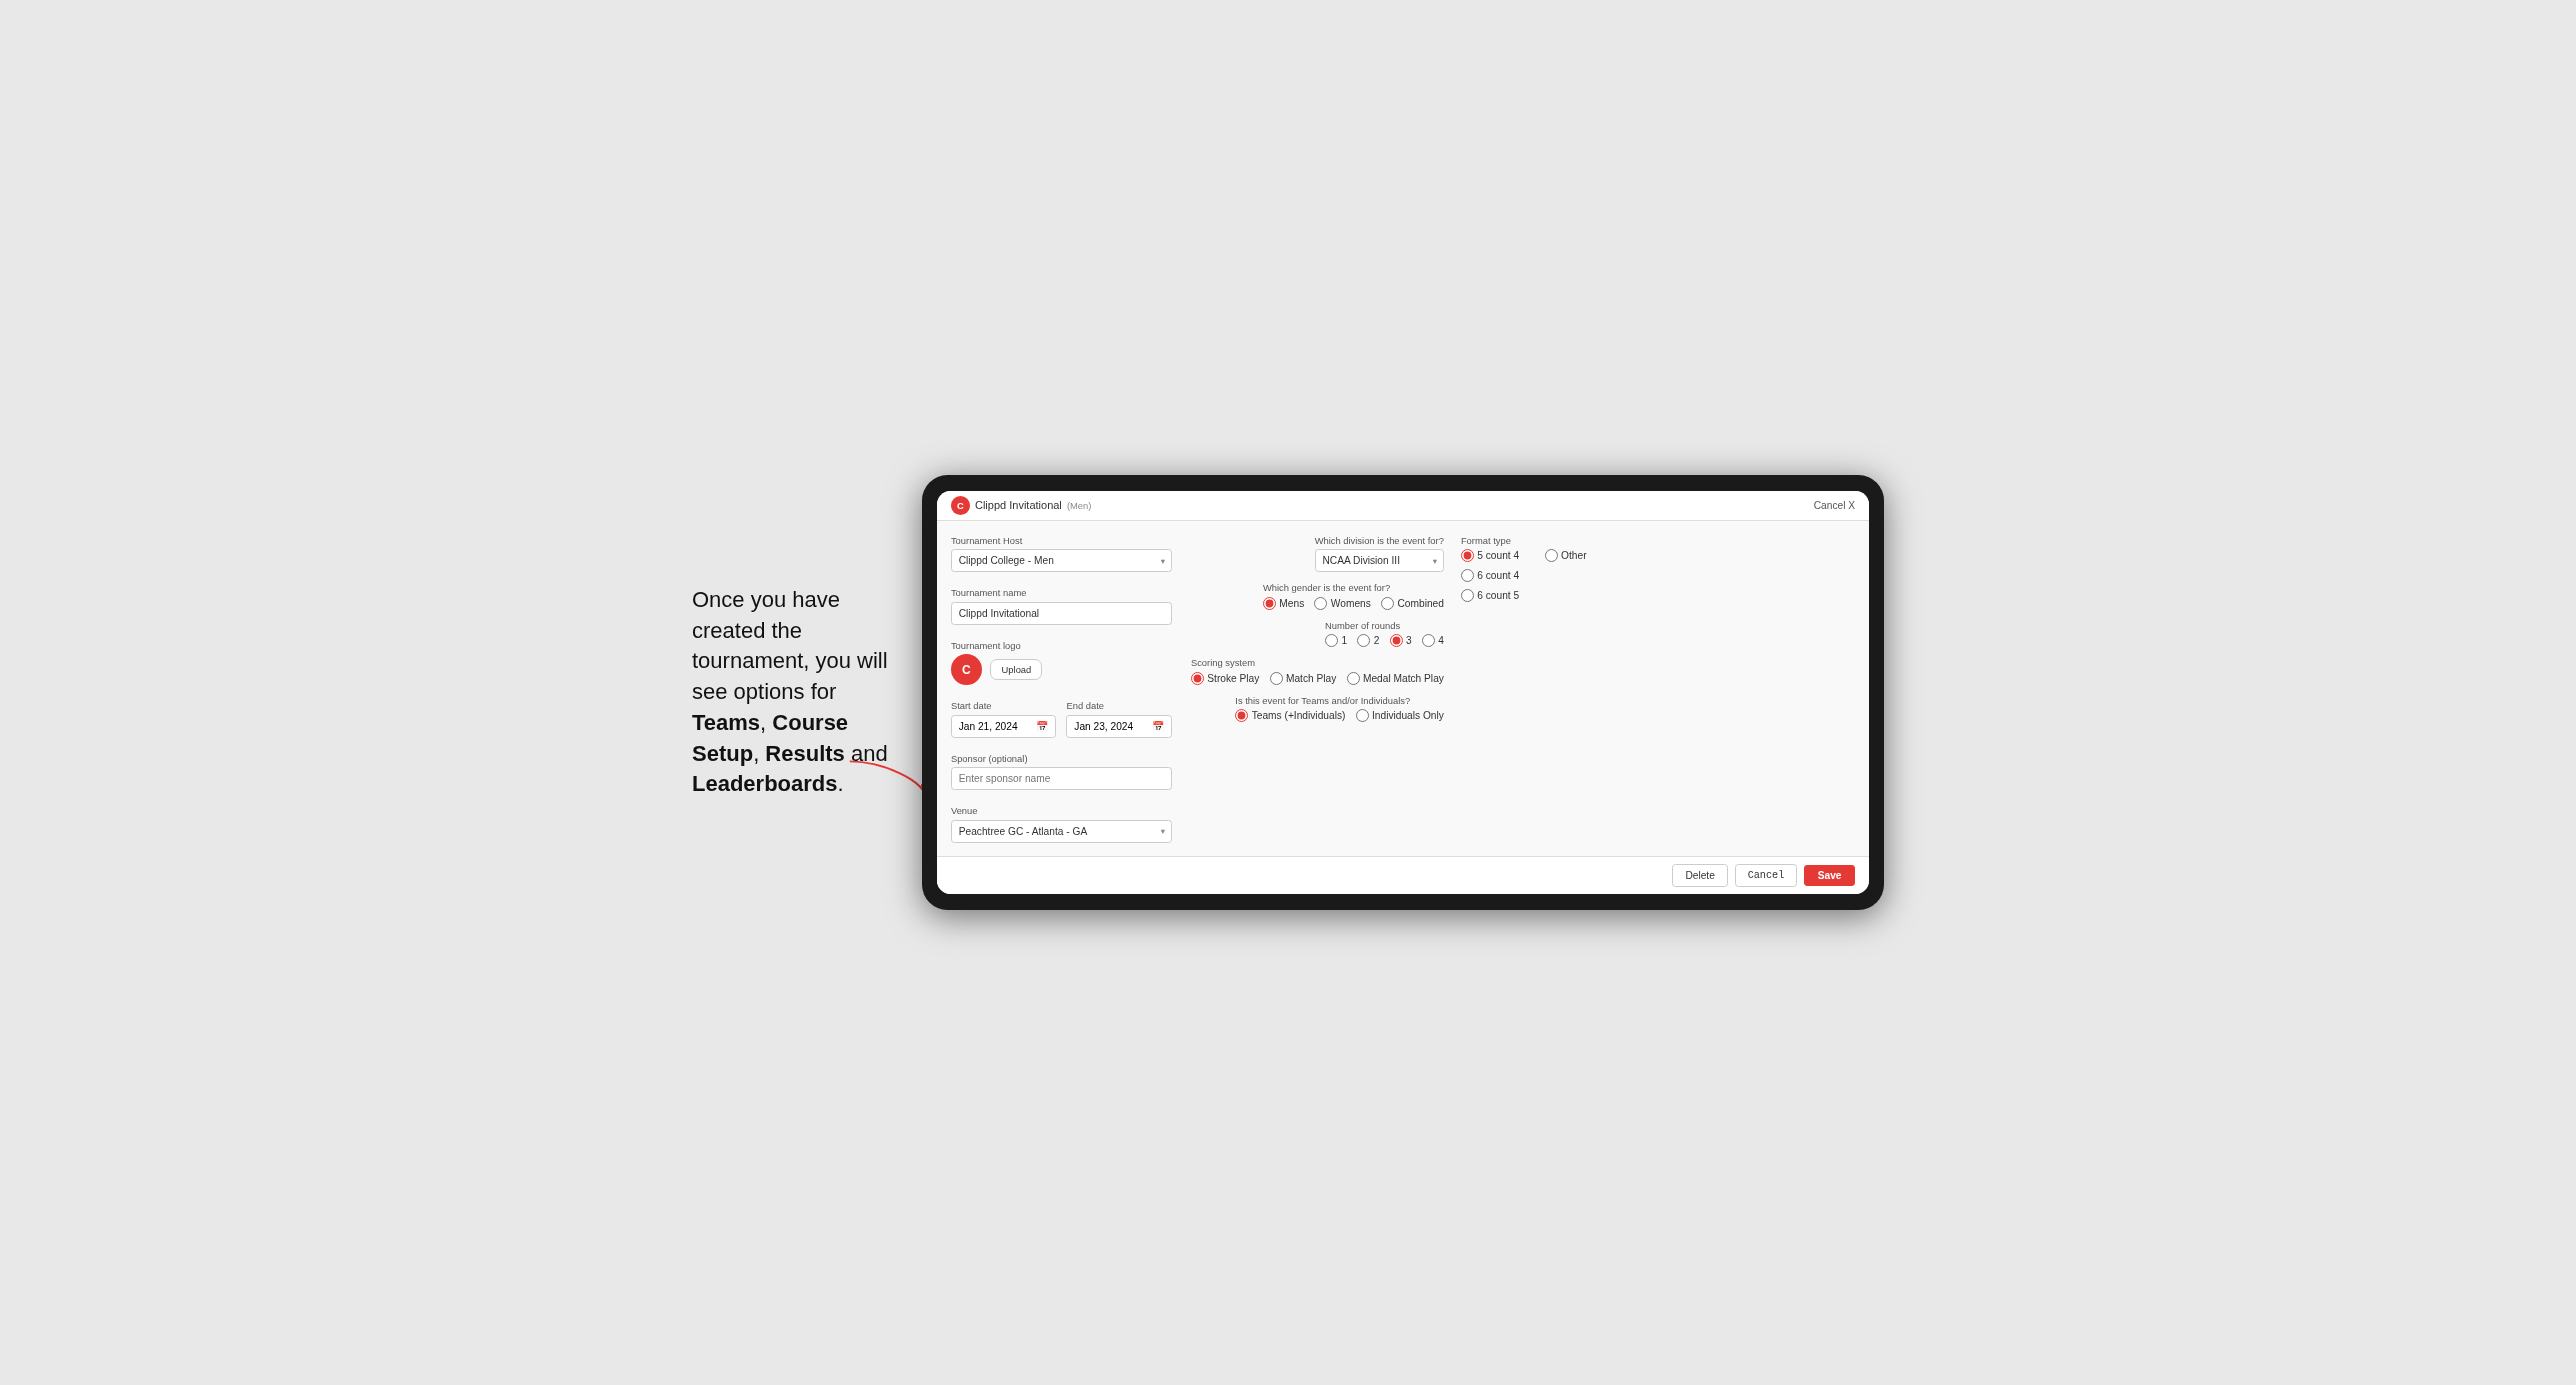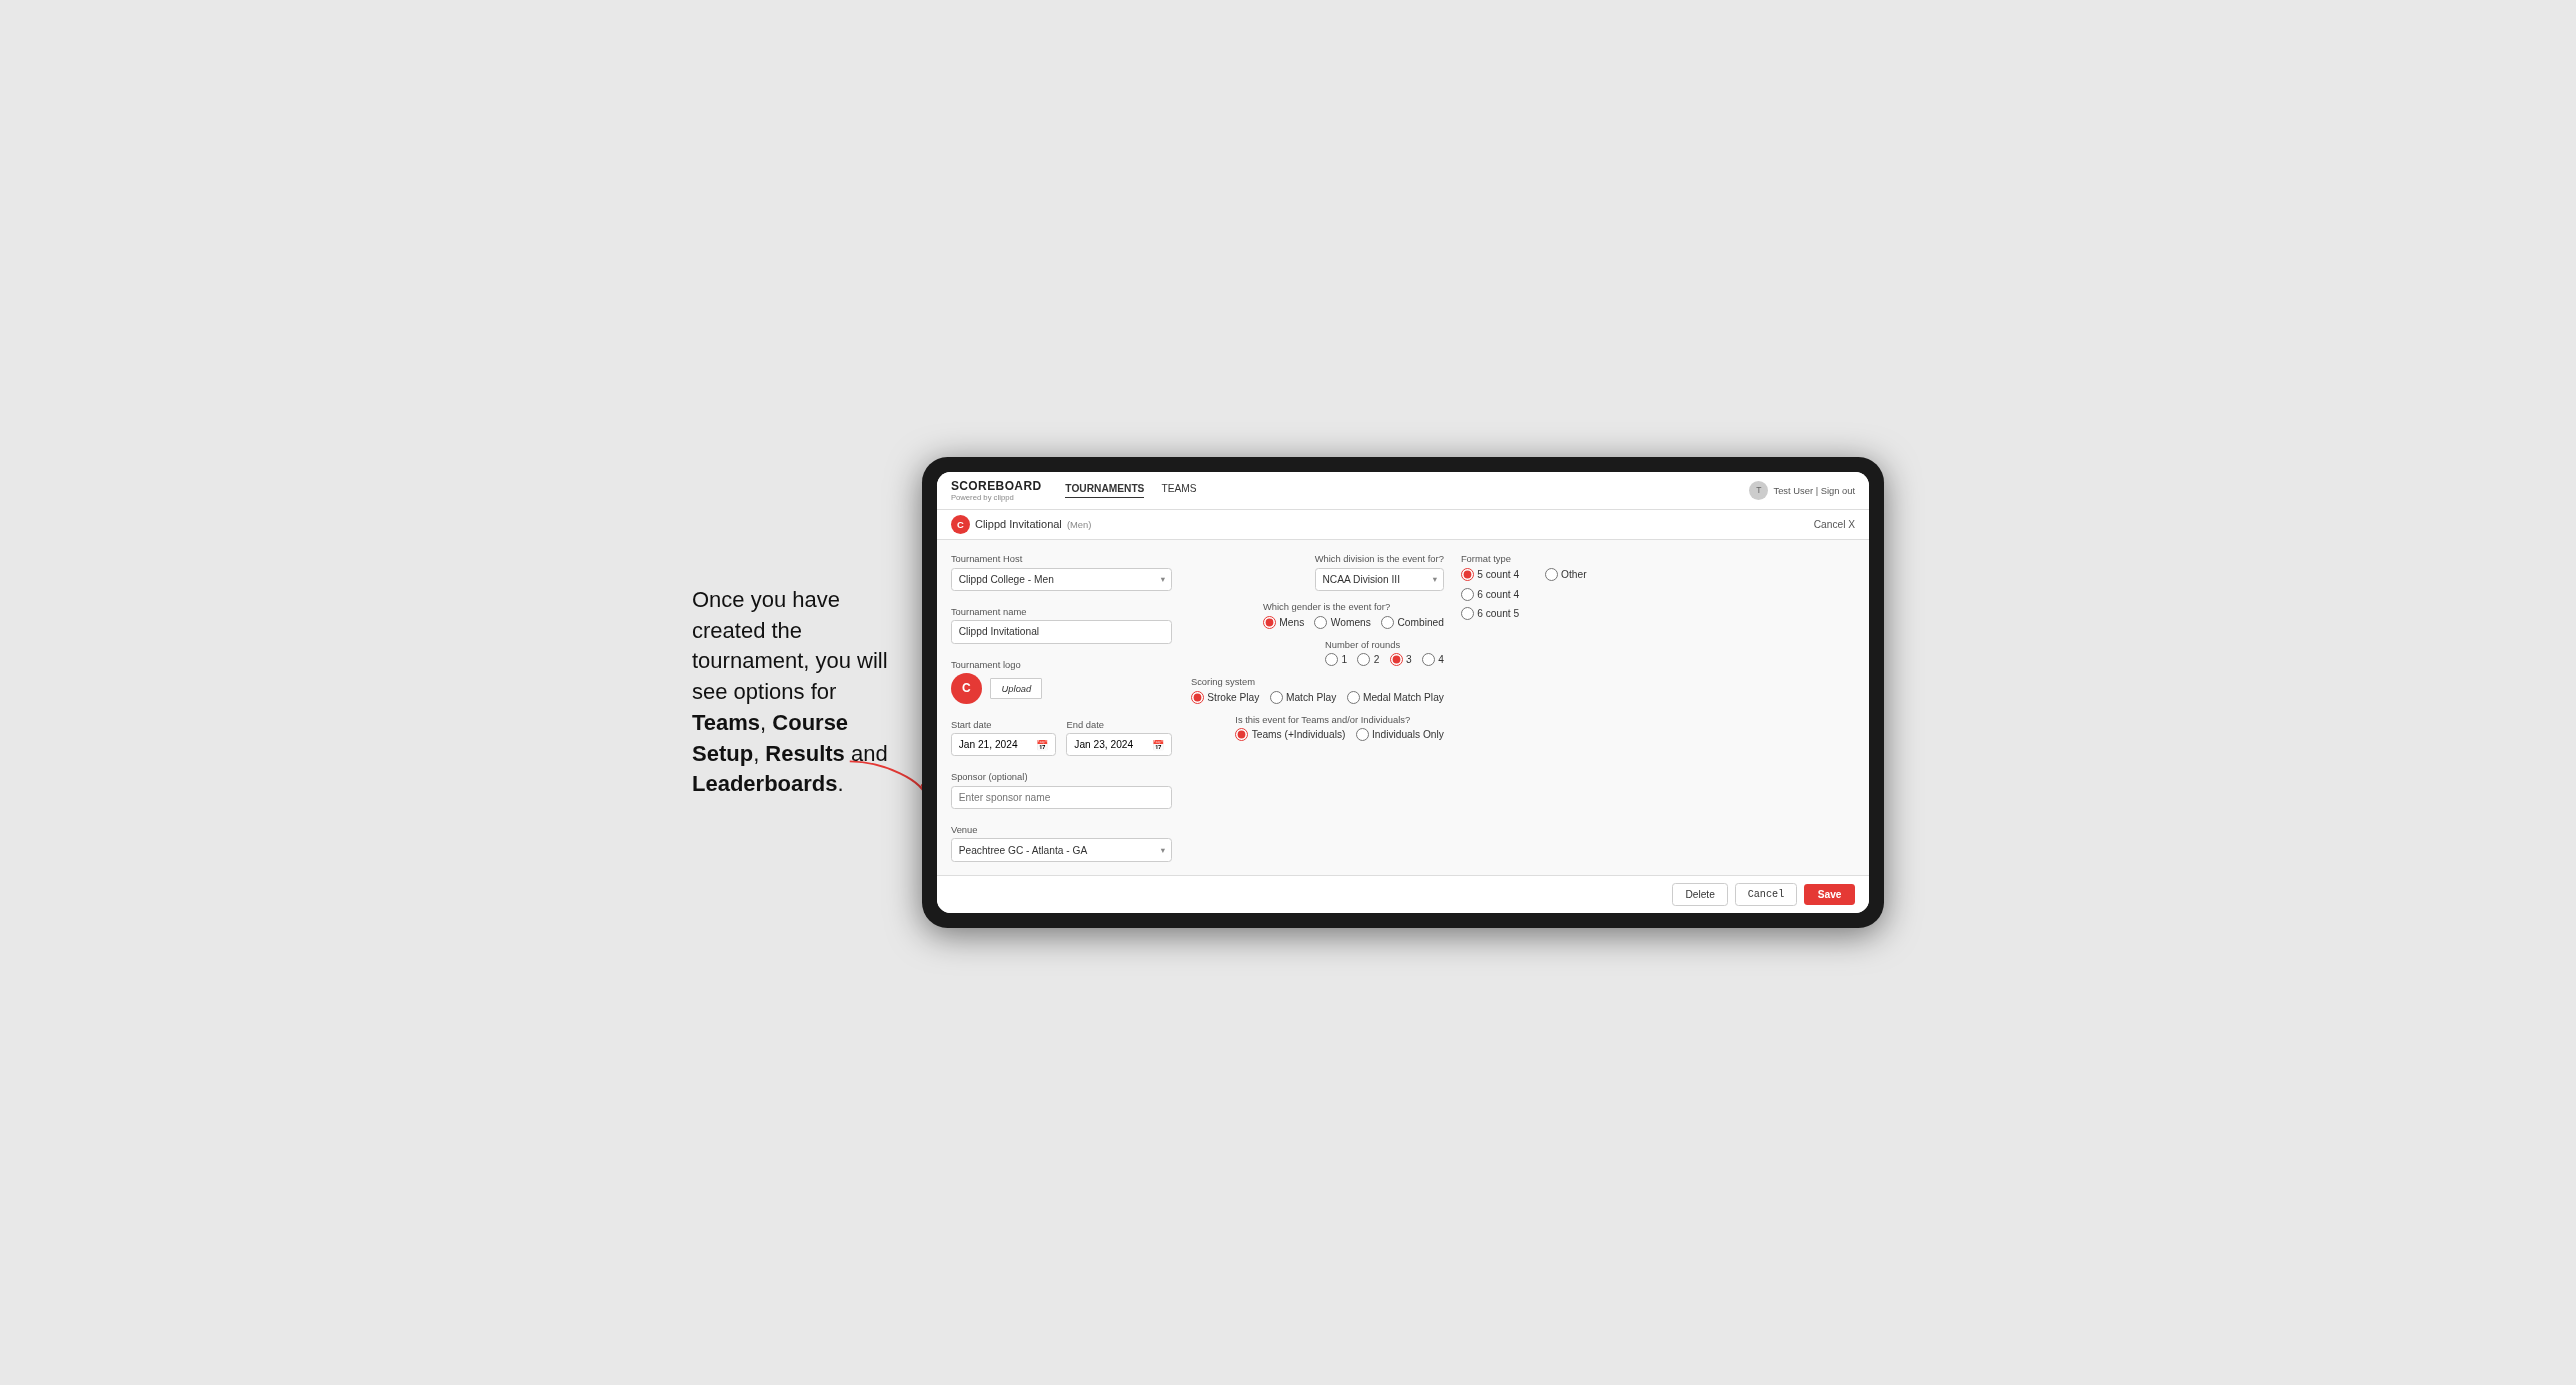--- a/index.html
+++ b/index.html
@@ -196,26 +196,25 @@
     .logo-circle {
       width: 31px; height: 31px;
       background: #e53935;
       border-radius: 50%;
       display: flex; align-items: center; justify-content: center;
       color: white; font-weight: 700; font-size: 12px;
     }
     .upload-btn {
       border: 0.9px solid #ccc;
       background: #fff;
-      border-radius: 1px;
+      border-radius: 7px;
       padding: 4.3px 10.2px;
       font-size: 9.4px;
       cursor: pointer;
       color: #333;
-      font-style: italic;
     }
 
     .date-wrapper {
       position: relative;
     }
     .date-input {
       border: 0.9px solid #ccc;
       border-radius: 3.4px;
       padding: 5.1px 24px 5.1px 6.8px;
       font-size: 10.2px;
@@ -311,36 +310,20 @@
           <polygon points="0 0, 8 3, 0 6" fill="#e53935"></polygon>
         </marker>
       </defs>
       <path d="M 10 10 C 60 10, 130 40, 130 70" stroke="#e53935" stroke-width="3" fill="none" marker-end="url(#arrowhead)"></path>
     </svg>
   </div>
 
   <div class="tablet">
     <div class="tablet-screen">
 
-      <div class="top-nav">
-        <div class="nav-left">
-          <div class="logo-area">
-            <span class="logo-text">SCOREBOARD</span>
-            <span class="logo-sub">Powered by clippd</span>
-          </div>
-          <div class="nav-links">
-            <span class="nav-link active">TOURNAMENTS</span>
-            <span class="nav-link">TEAMS</span>
-          </div>
-        </div>
-        <div class="user-area">
-          <div class="user-avatar">T</div>
-          <span>Test User | Sign out</span>
-        </div>
-      </div>
 
       <div class="tournament-header">
         <div class="tournament-title">
           <div class="tournament-icon">C</div>
           <span>Clippd Invitational</span>
           <span class="tournament-tag">(Men)</span>
         </div>
         <span class="cancel-btn">Cancel X</span>
       </div>
 

